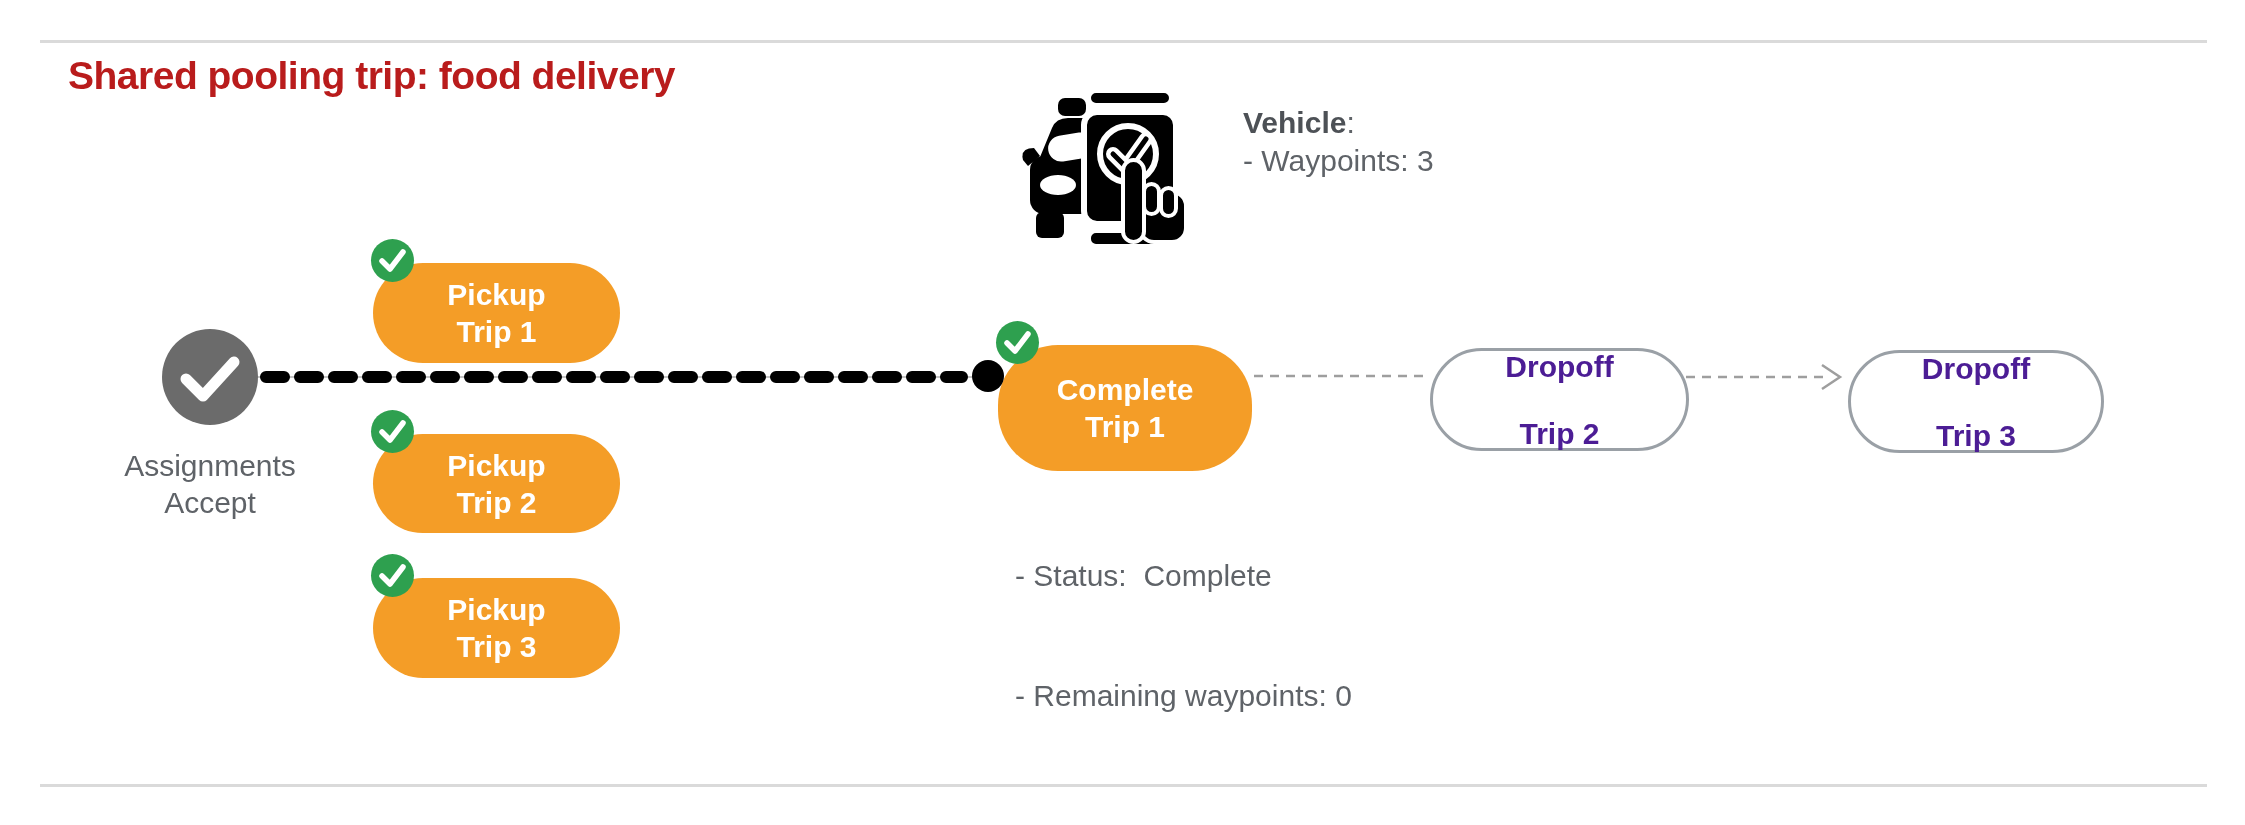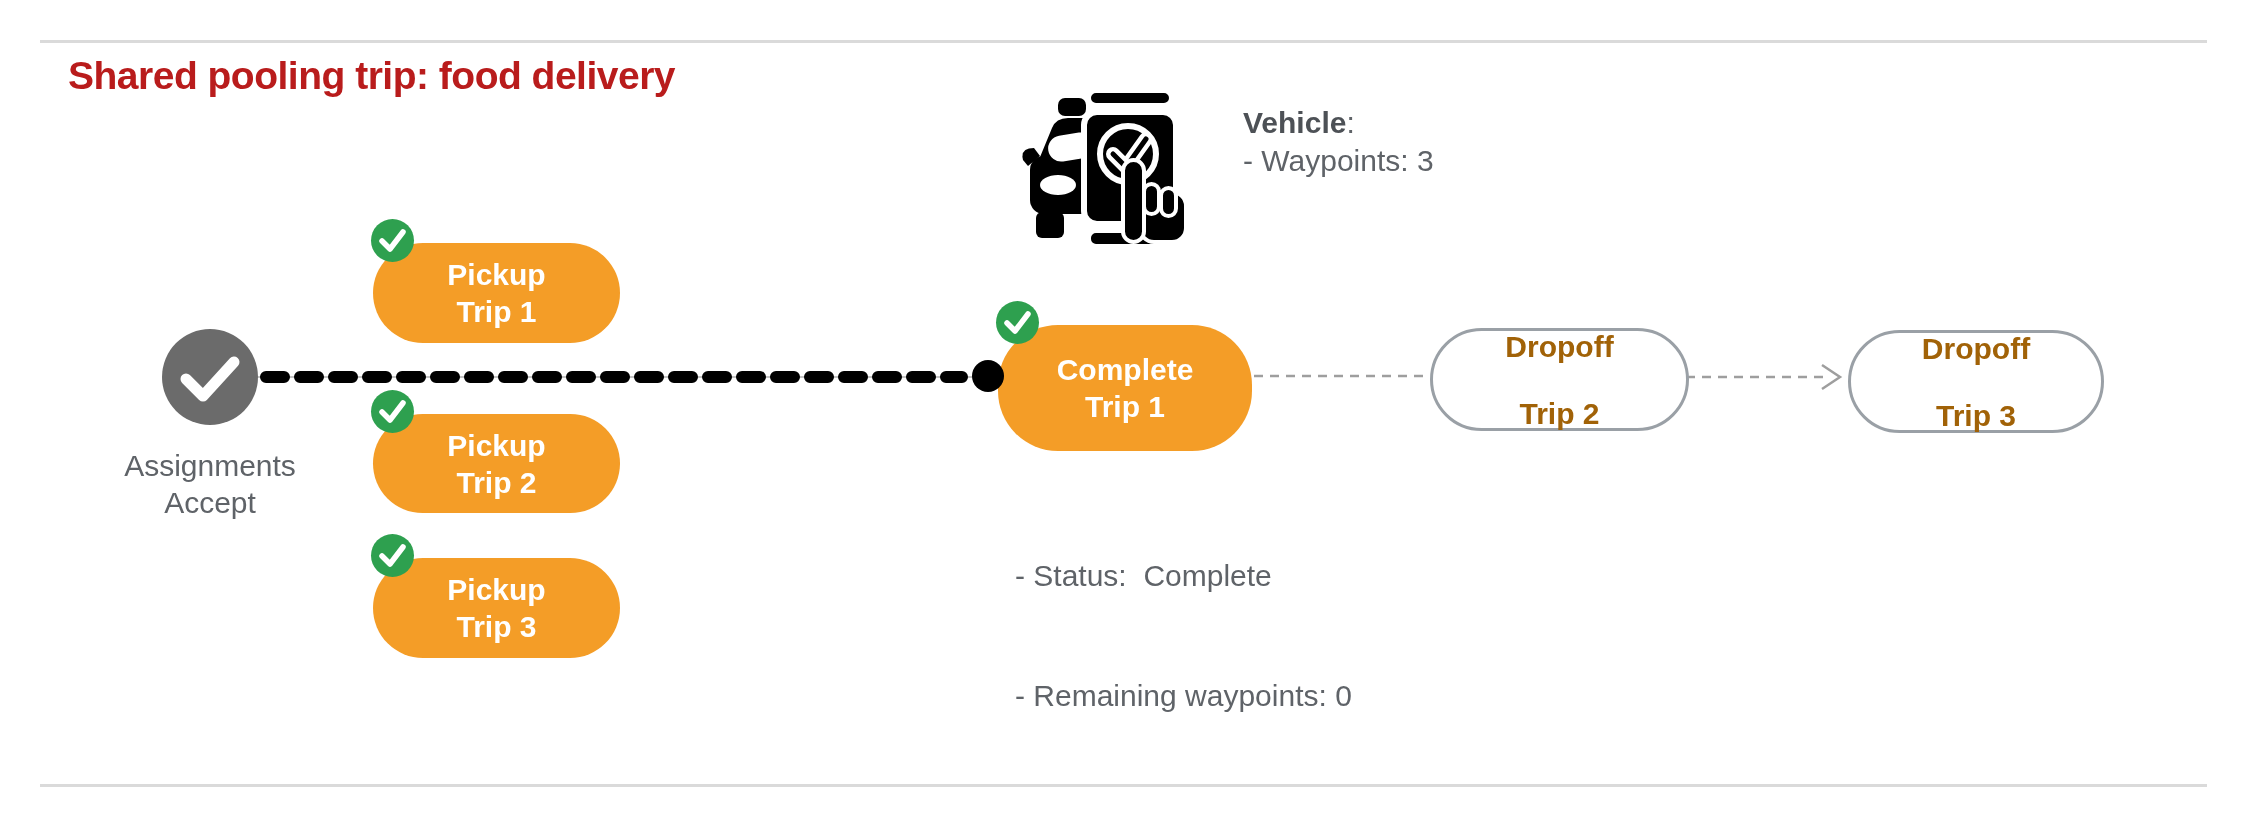--- a/index.html
+++ b/index.html
@@ -32,24 +32,24 @@
   }
   .start-label {
     position:absolute; left:85px; top:447px; width:250px; text-align:center;
     font-size:30px; line-height:37px; color:#5F6368;
   }
 
   
   .pill {
     position:absolute; z-index:2; border-radius:60px;
     display:flex; flex-direction:column; align-items:center; justify-content:center;
-    text-align:center; font-weight:bold; font-size:30px; line-height:37px;
+    text-align:center; font-weight:bold; font-size:30px; line-height:37px;margin-top:20px;
   }
   .pill.orange { background:#F49D27; color:#ffffff; }
-  .pill.outline { background:#ffffff; border:3px solid #9AA0A6; color:#a16207;gap:30px; }
+  .pill.outline { background:#ffffff; border:3px solid #9AA0A6; color:#4c1d95;gap:30px; }
   .pill-pickup1  { left:373px;  top:243px; width:247px; height:100px; }
   .pill-pickup2  { left:373px;  top:414px; width:247px; height:99px;  }
   .pill-pickup3  { left:373px;  top:558px; width:247px; height:100px; }
   .pill-complete1{ left:998px;  top:325px; width:254px; height:126px; }
   .pill-dropoff2 { left:1430px; top:328px; width:253px; height:97px;  }
   .pill-dropoff3 { left:1848px; top:330px; width:250px; height:97px;  }
 
   .badge {
     position:absolute; left:-2px; top:-24px; width:43px; height:43px;
     border-radius:50%; background:#2EA04F;

